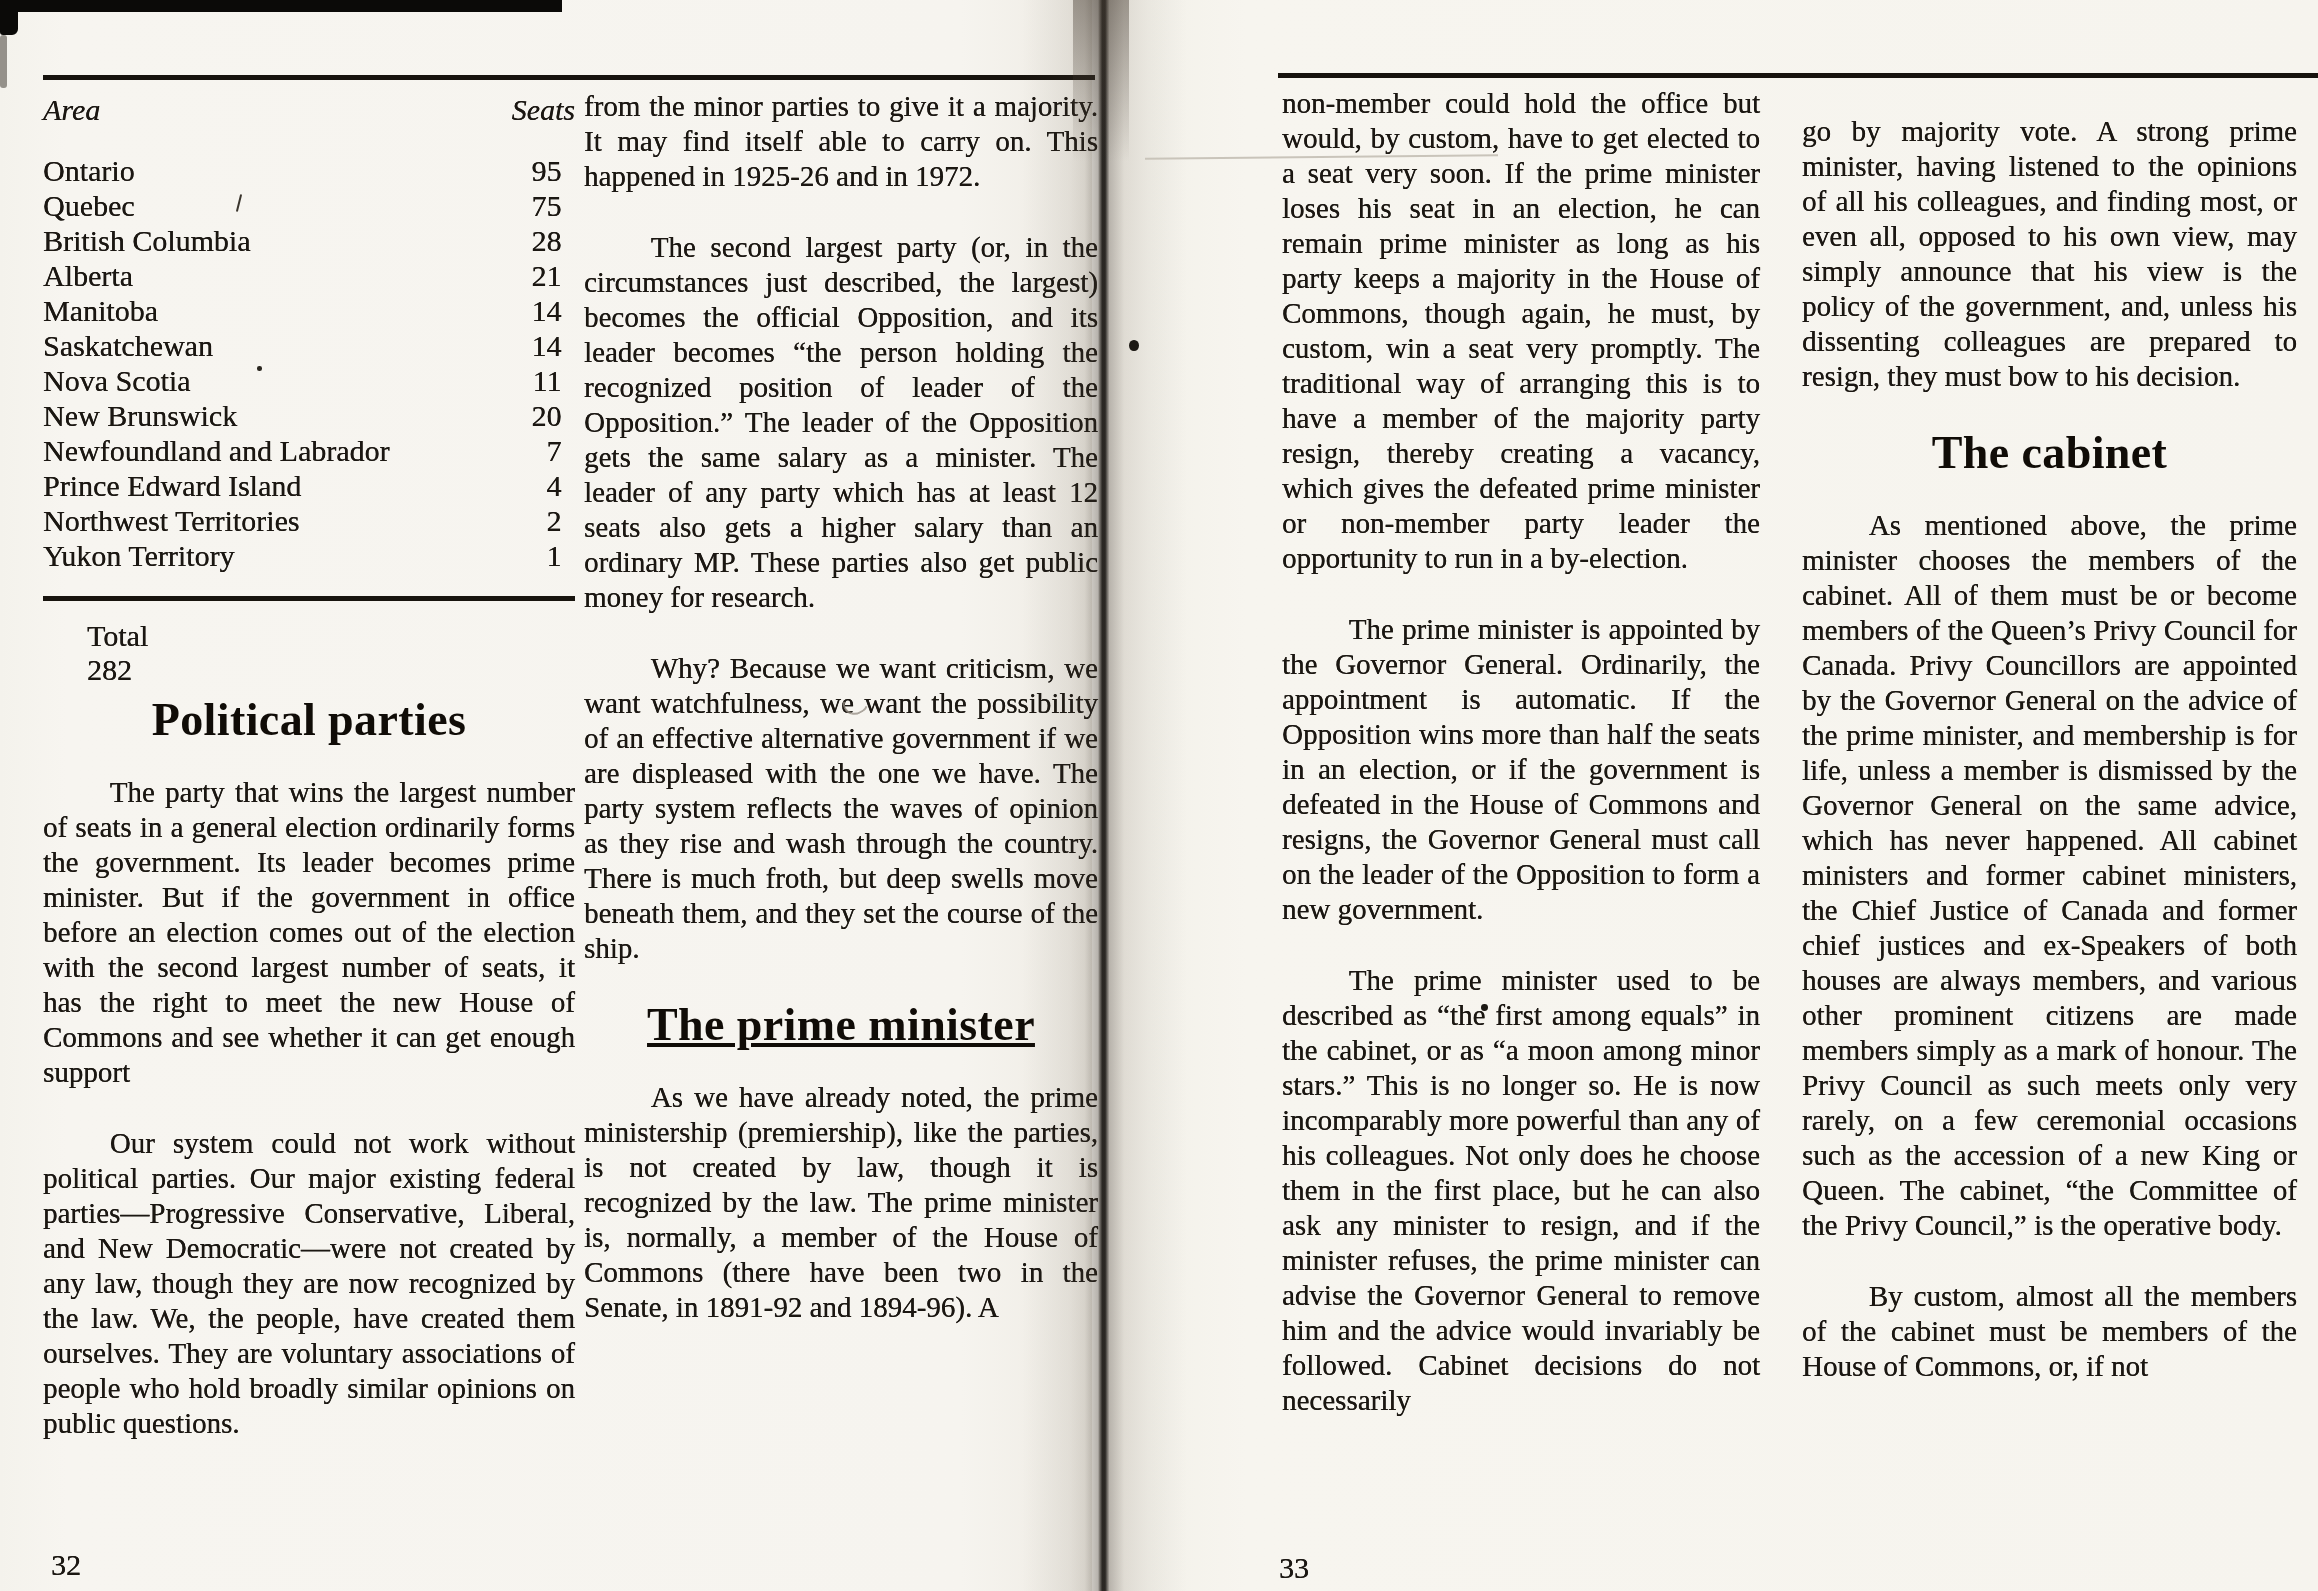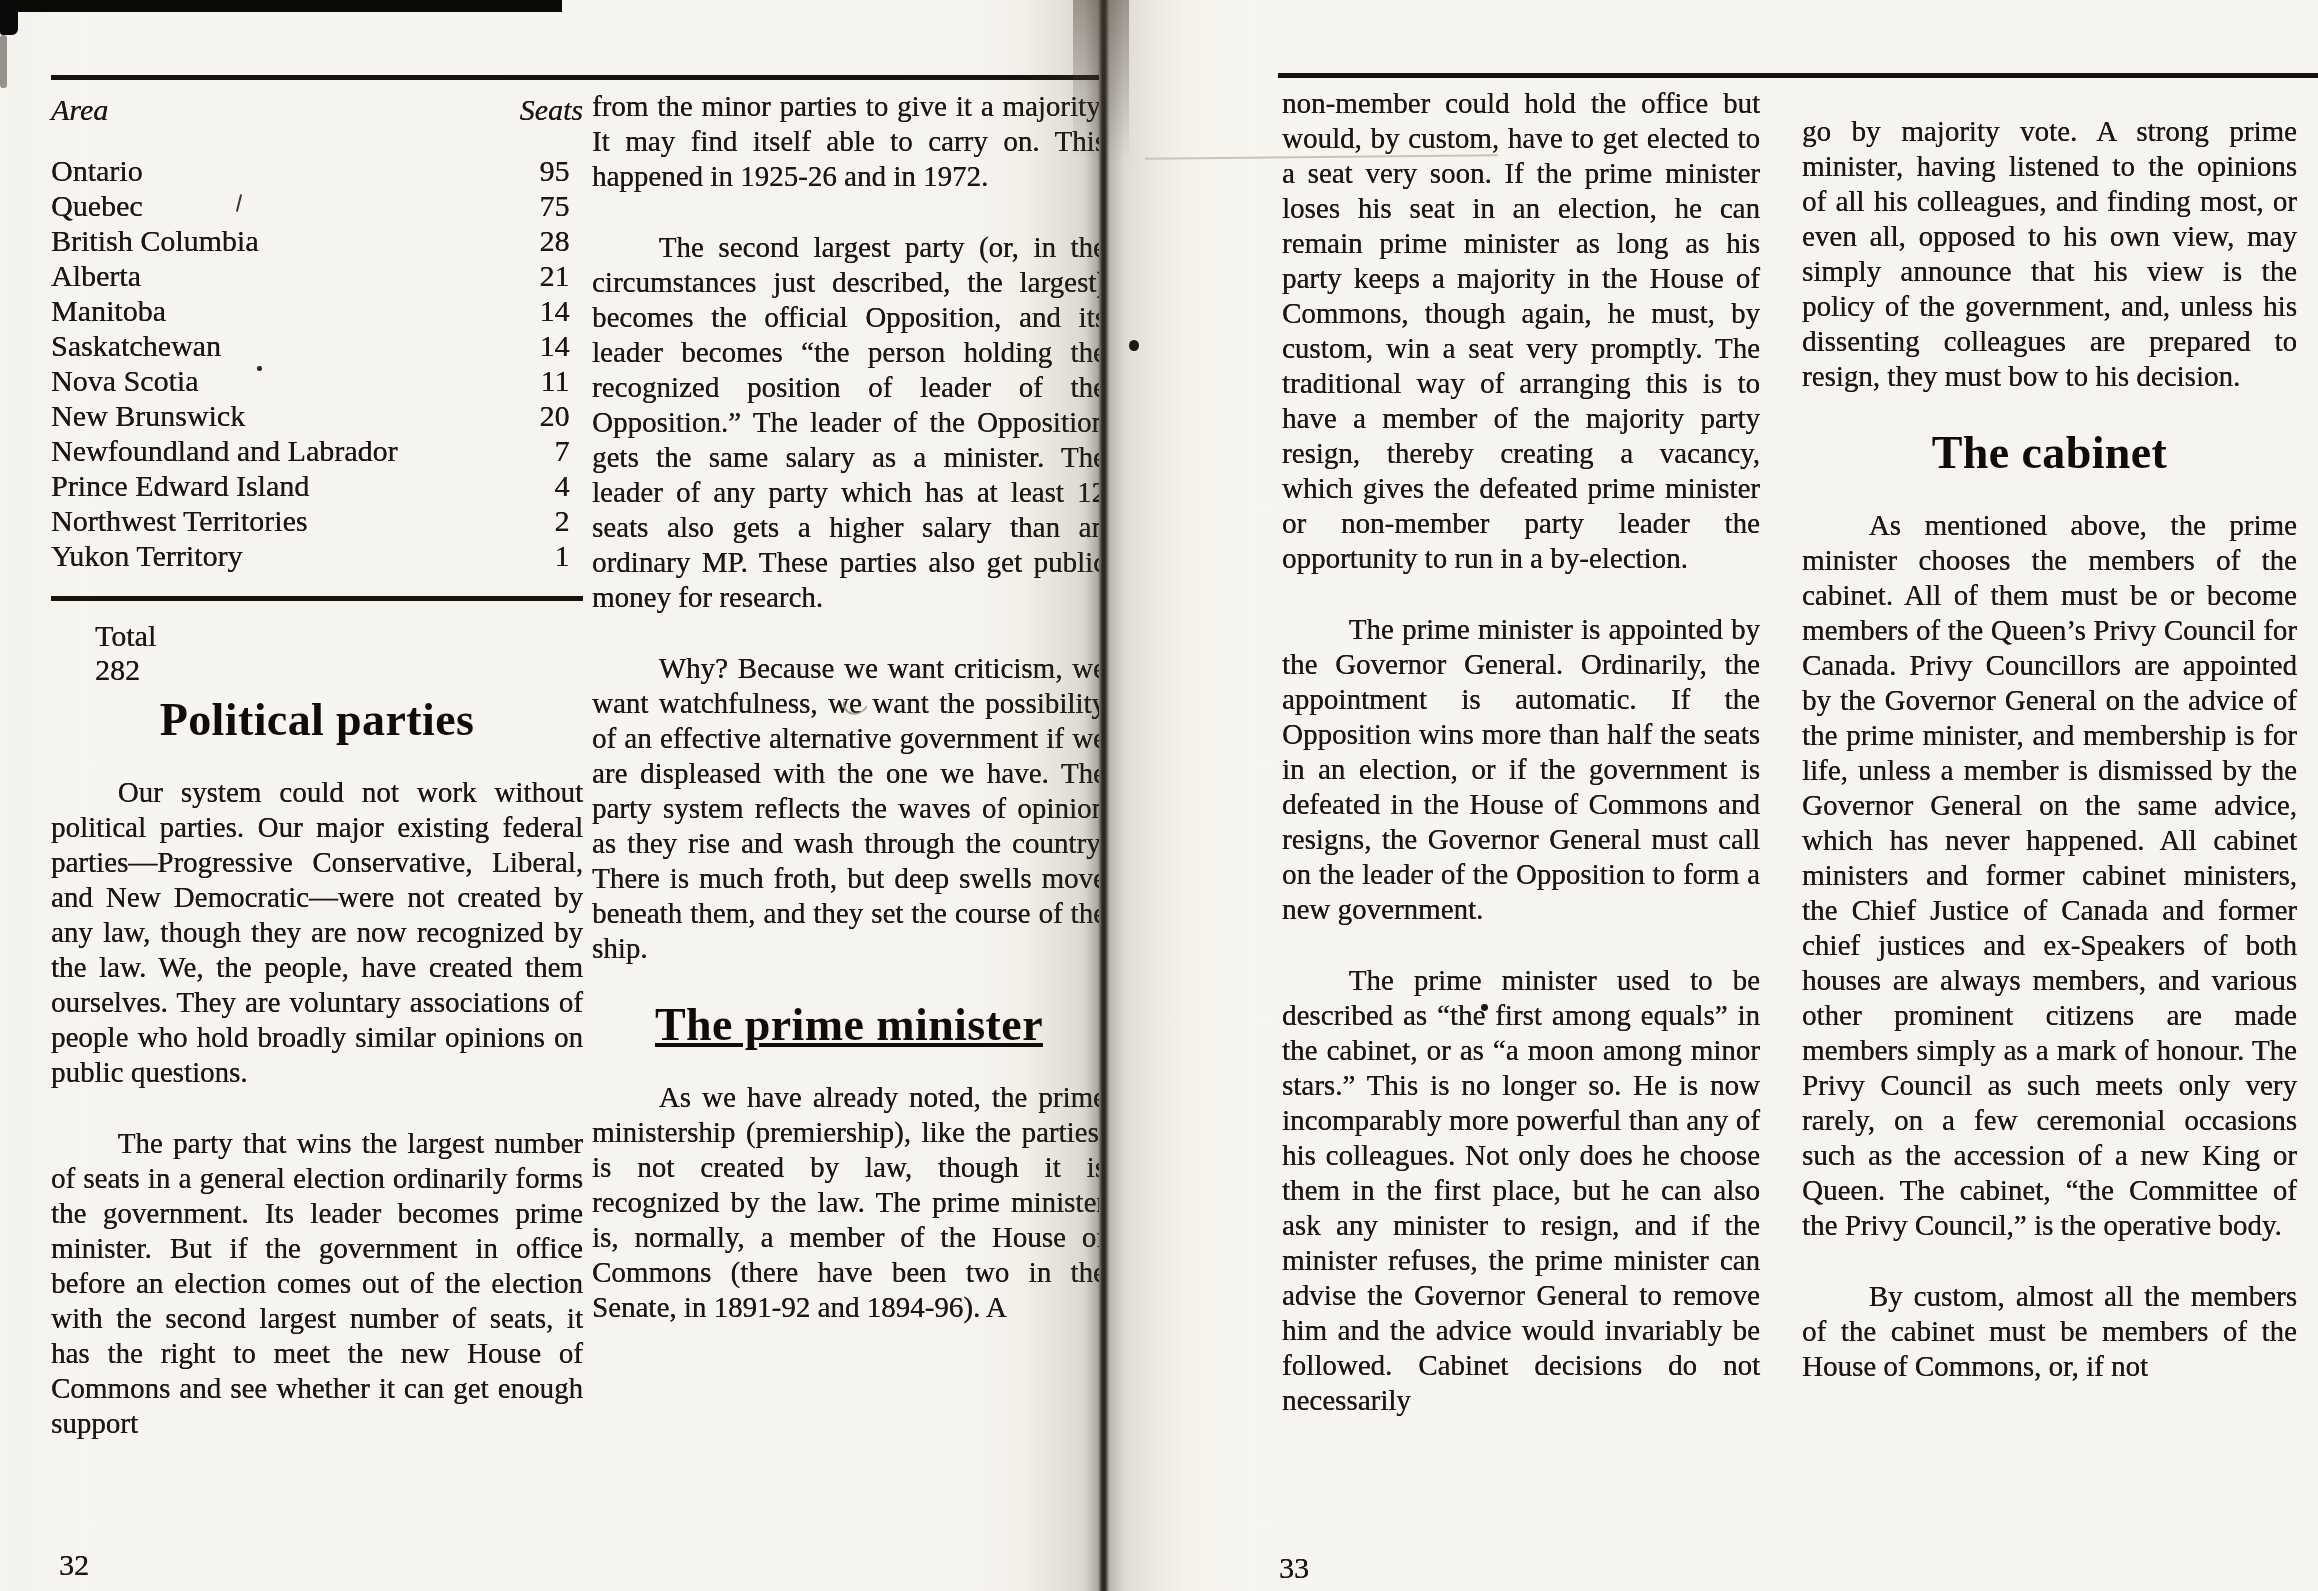--- a/index.html
+++ b/index.html
@@ -5,21 +5,21 @@
   html,body { margin:0; padding:0; background:#d8d5cf; }
   .scan {
     position:relative;
     width:2319px; height:1592px;
     overflow:hidden;
     font-family:"Liberation Serif", serif;
     color:#1b1712;
     background:#f5f3ee;
   }
   .page { position:absolute; top:0; height:1592px; }
-  .page-left  { left:8px;      width:1092px; background:linear-gradient(90deg,#f4f2ec 0%, #f7f5f0 6%, #f6f4ef 88%, #efece5 98%, #e4e0d8 100%); }
+  .page-left  { left:0;      width:1092px; background:linear-gradient(90deg,#f4f2ec 0%, #f7f5f0 6%, #f6f4ef 88%, #efece5 98%, #e4e0d8 100%); }
   .page-right { left:1099px; width:1220px; background:linear-gradient(90deg,#e9e5dd 0%, #f3f1ea 4%, #f7f5ef 12%, #f6f4ee 100%); }
 
   .rule { position:absolute; background:#17130e; height:5.3px; }
 
   .col { position:absolute; font-size:29px; line-height:35px; text-align:justify; }
   .para { margin:0 0 36px 0; text-indent:2.3em; text-shadow:0.2px 0 0 currentColor; }
   .para.noindent { text-indent:0; }
   .para:last-child { margin-bottom:0; }
   .section-heading {
     margin:0 0 33px 0;
@@ -136,22 +136,22 @@
       </div>
       <div class="tbl-foot-rule"></div>
       <div class="tbl-total">
         <span>Total</span>
         <span class="seats-val">282</span>
       </div>
     </div>
 
     <div class="col" style="left:43px; top:697px; width:532px;">
       <h2 class="section-heading">Political parties</h2>
+      <p class="para">The party that wins the largest number of seats in a general election ordinarily forms the government. Its leader becomes prime minister. But if the government in office before an election comes out of the election with the second largest number of seats, it has the right to meet the new House of Commons and see whether it can get enough support</p>
       <p class="para">Our system could not work without political parties. Our major existing federal parties—Progressive Conservative, Liberal, and New Democratic—were not created by any law, though they are now recognized by the law. We, the people, have created them ourselves. They are voluntary associations of people who hold broadly similar opinions on public questions.</p>
-      <p class="para">The party that wins the largest number of seats in a general election ordinarily forms the government. Its leader becomes prime minister. But if the government in office before an election comes out of the election with the second largest number of seats, it has the right to meet the new House of Commons and see whether it can get enough support</p>
     </div>
 
     <div class="col" style="left:584px; top:89px; width:514px;">
       <p class="para noindent">from the minor parties to give it a majority. It may find itself able to carry on. This happened in 1925-26 and in 1972.</p>
       <p class="para">The second largest party (or, in the circumstances just described, the largest) becomes the official Opposition, and its leader becomes “the person holding the recognized position of leader of the Opposition.” The leader of the Opposition gets the same salary as a minister. The leader of any party which has at least 12 seats also gets a higher salary than an ordinary MP. These parties also get public money for research.</p>
       <p class="para">Why? Because we want criticism, we want watchfulness, we want the possibility of an effective alternative government if we are displeased with the one we have. The party system reflects the waves of opinion as they rise and wash through the country. There is much froth, but deep swells move beneath them, and they set the course of the ship.</p>
       <h2 class="section-heading" style="margin-top:7.5px;text-decoration:underline;">The prime minister</h2>
       <p class="para">As we have already noted, the prime ministership (premiership), like the parties, is not created by law, though it is recognized by the law. The prime minister is, normally, a member of the House of Commons (there have been two in the Senate, in 1891-92 and 1894-96). A</p>
     </div>
 

